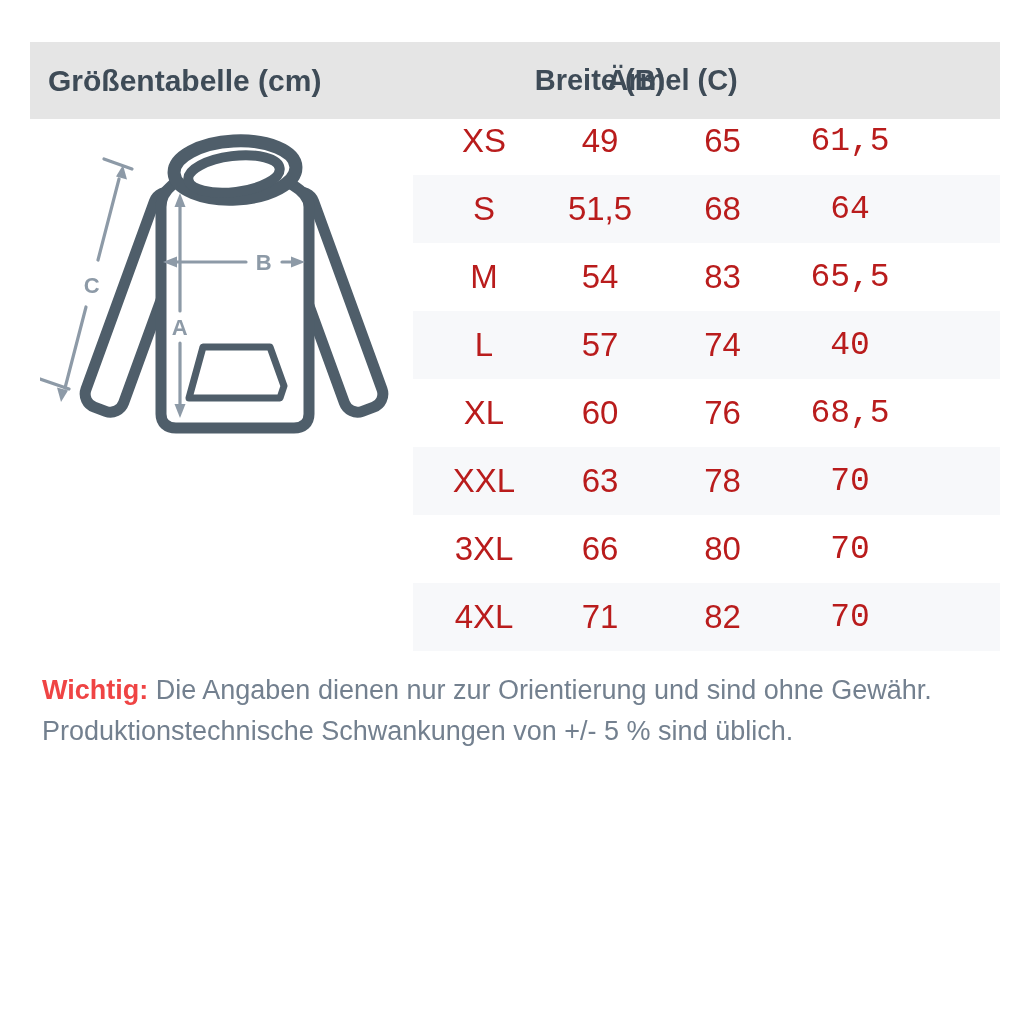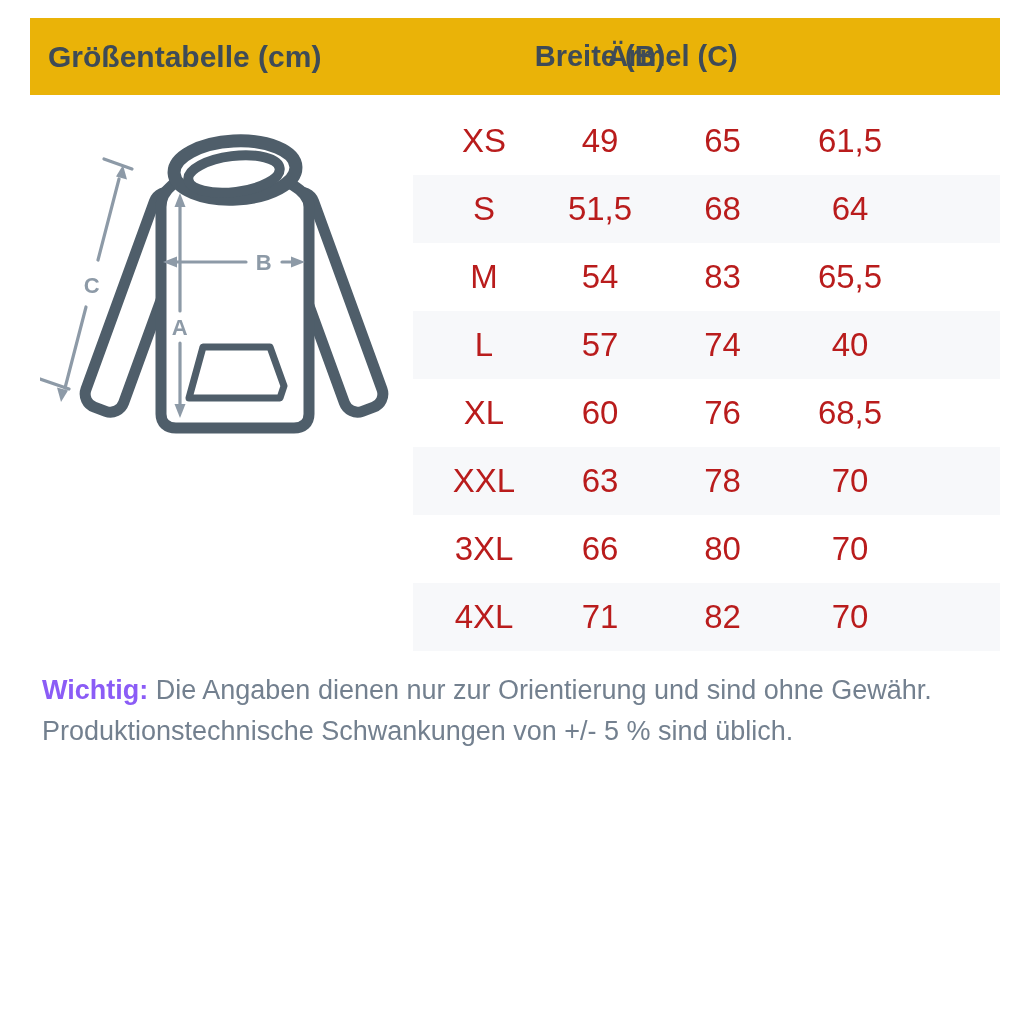--- a/index.html
+++ b/index.html
@@ -2,22 +2,22 @@
 <html><head>
 <meta charset="utf-8">
 <style>
   html,body{margin:0;padding:0;background:#fff;}
   #canvas{
     position:relative;width:1024px;height:1024px;background:#ffffff;
     font-family:"Liberation Sans", sans-serif;color:#46535f;overflow:hidden;
   }
   
   .header-band{
-    position:absolute;left:30px;top:18px;width:970px;height:77px;
-    background:#eab308;
+    position:absolute;left:30px;top:42px;width:970px;height:77px;
+    background:#e5e5e5;
   }
   .title{
     position:absolute;left:18px;top:0;height:77px;line-height:77px;
     font-size:30px;font-weight:bold;color:#3e4b57;white-space:nowrap;
   }
   .hcols{
     position:absolute;left:383px;top:0;width:587px;height:77px;
     display:grid;grid-template-columns:142px 90px 155px 200px;
   }
   .hcols span{
@@ -28,30 +28,30 @@
   
   .stable{position:absolute;left:413px;top:107px;width:587px;}
   .trow{
     display:grid;grid-template-columns:142px 90px 155px 200px;
     height:68px;align-items:center;
   }
   .trow.stripe{background:#f7f8fa;}
   .trow span{
     text-align:center;font-size:33px;color:#b91c1c;white-space:nowrap;
   }
-  .trow span.c-last{padding-right:100px;}
+  .trow span.c-last{padding-right:100px;font-family:Liberation Mono, monospace;}
   
   .hoodie-wrap{position:absolute;left:40px;top:115px;width:380px;height:340px;}
   
   .note{
     position:absolute;left:42px;top:670px;width:960px;
     font-size:27px;line-height:41px;color:#73808f;
   }
   .note .nline{white-space:nowrap;}
-  .note b{font-weight:bold;color:#8b5cf6;}
+  .note b{font-weight:bold;color:#ef4444;}
 </style>
 </head>
 <body>
 
 <div id="canvas">
 
   <div class="header-band">
     <div class="title">Größentabelle (cm)</div>
     <div class="hcols">
       <span></span>

